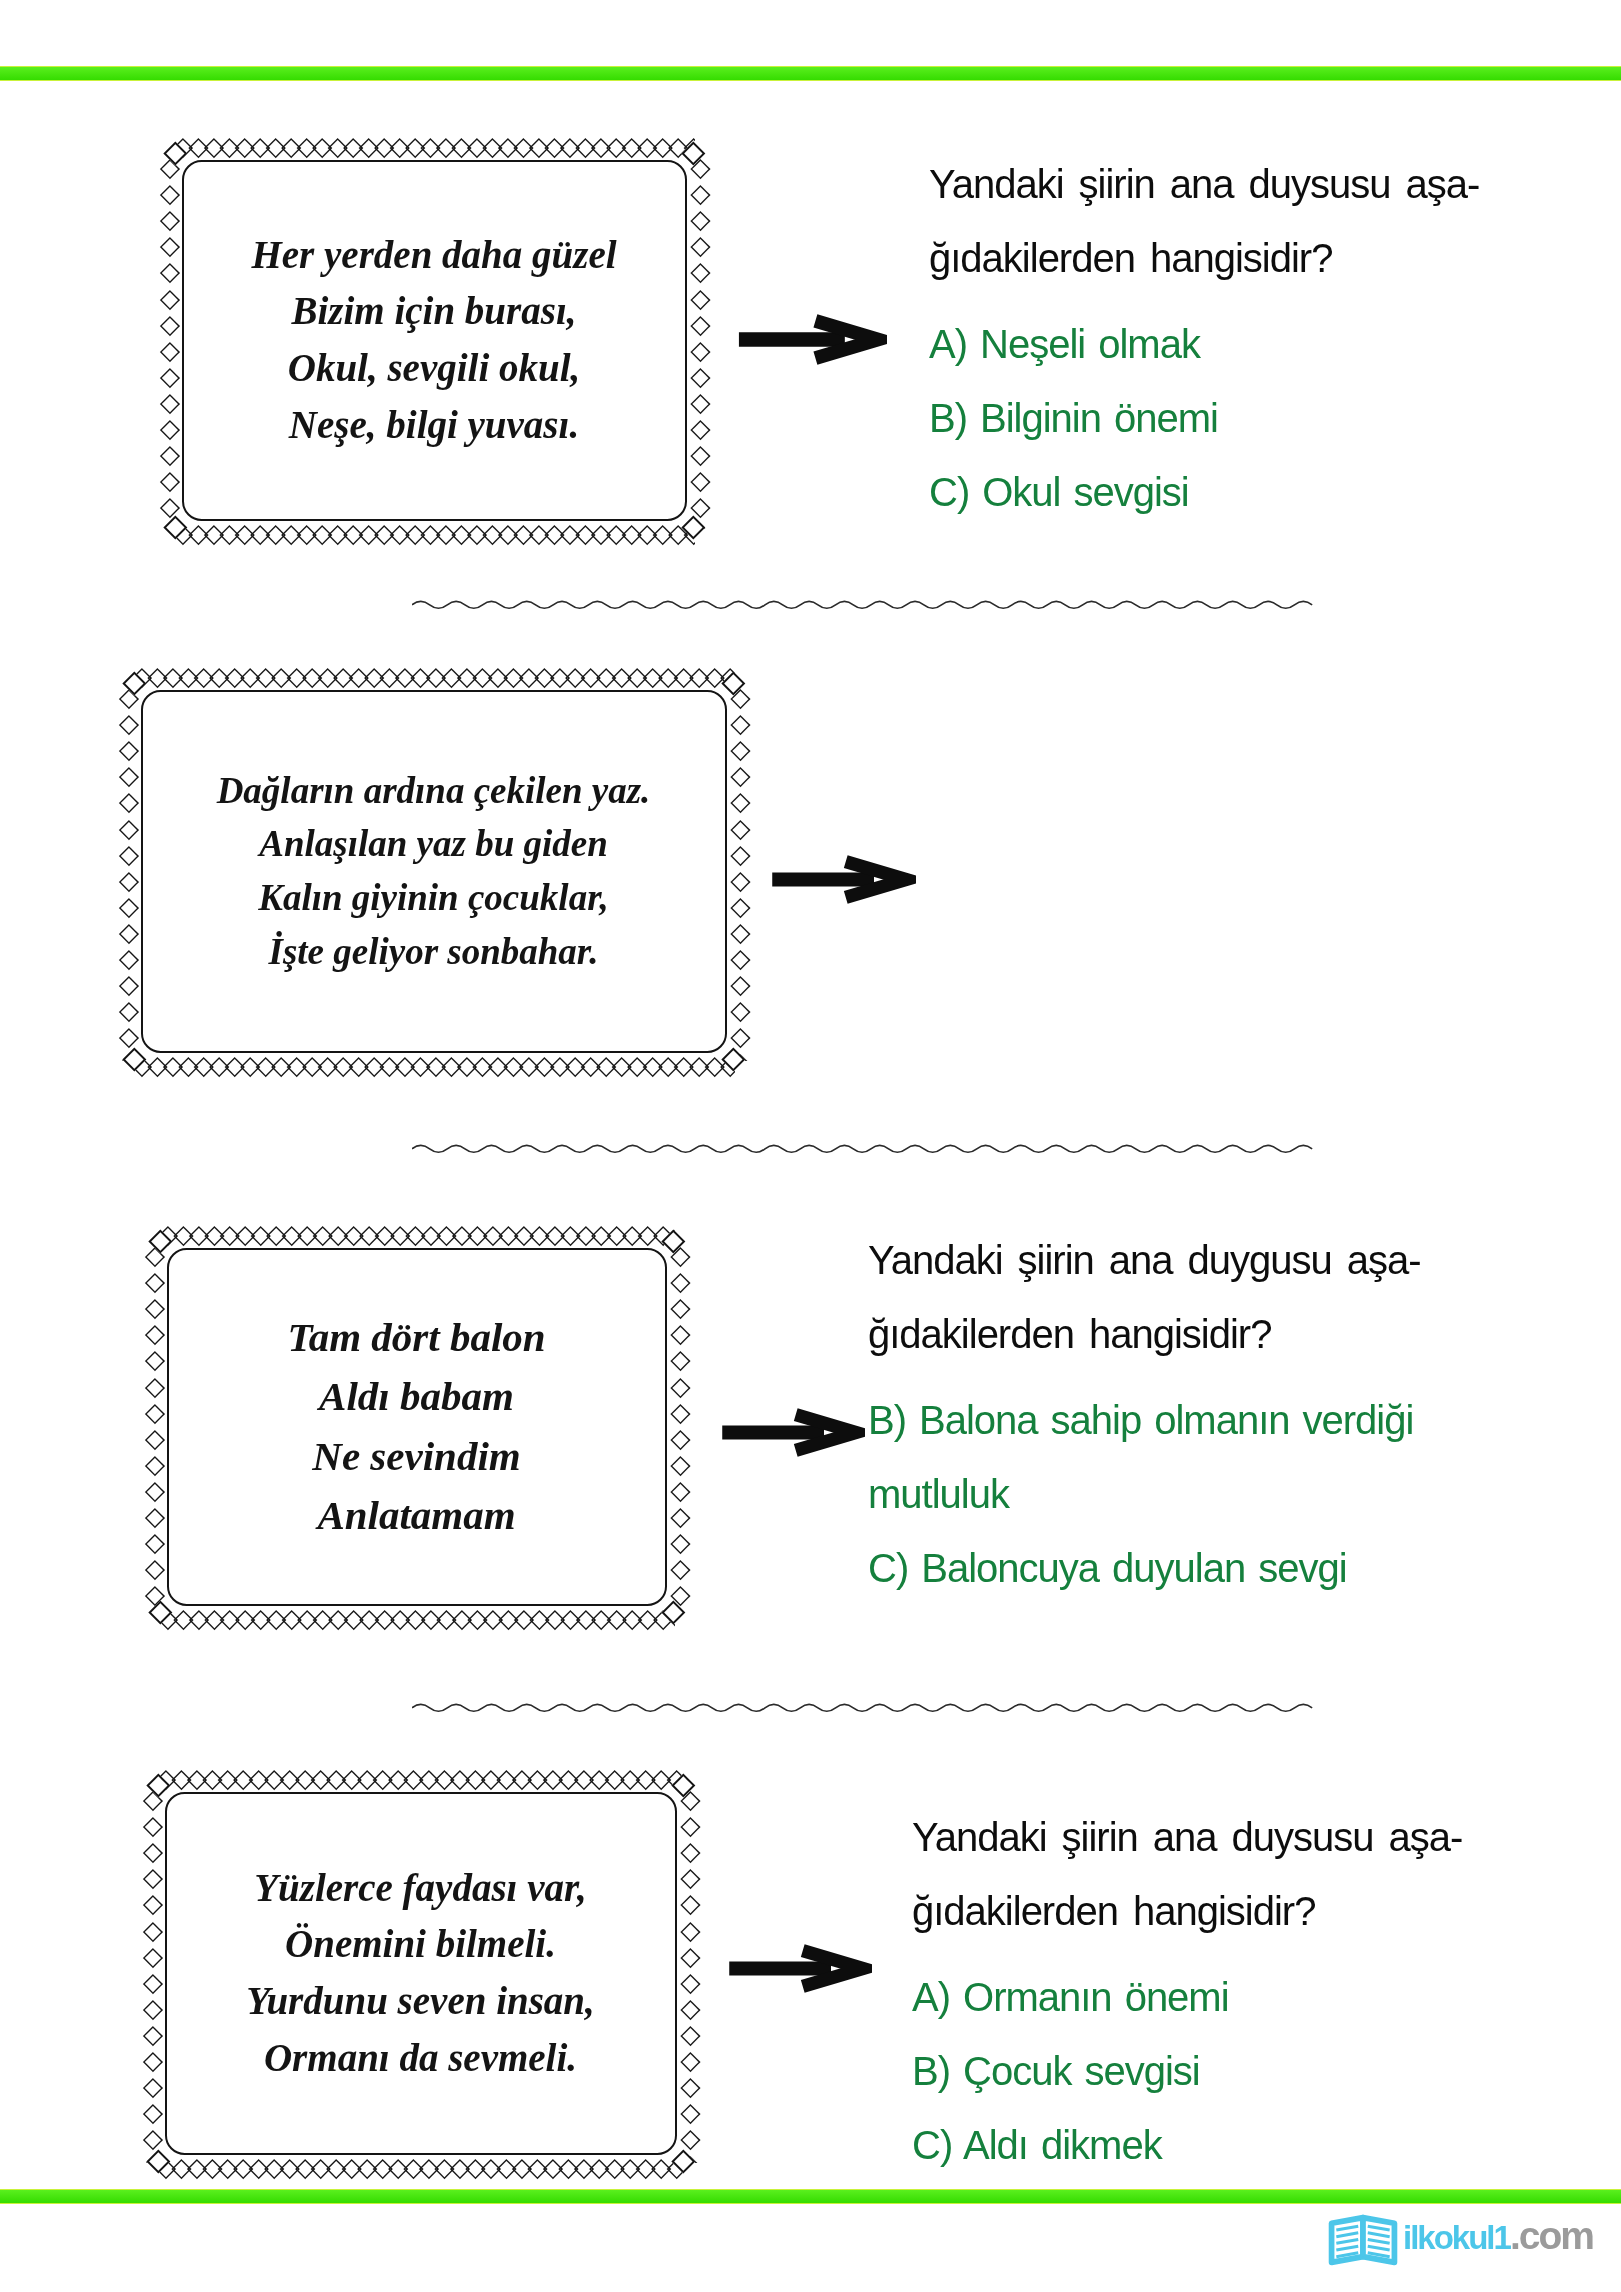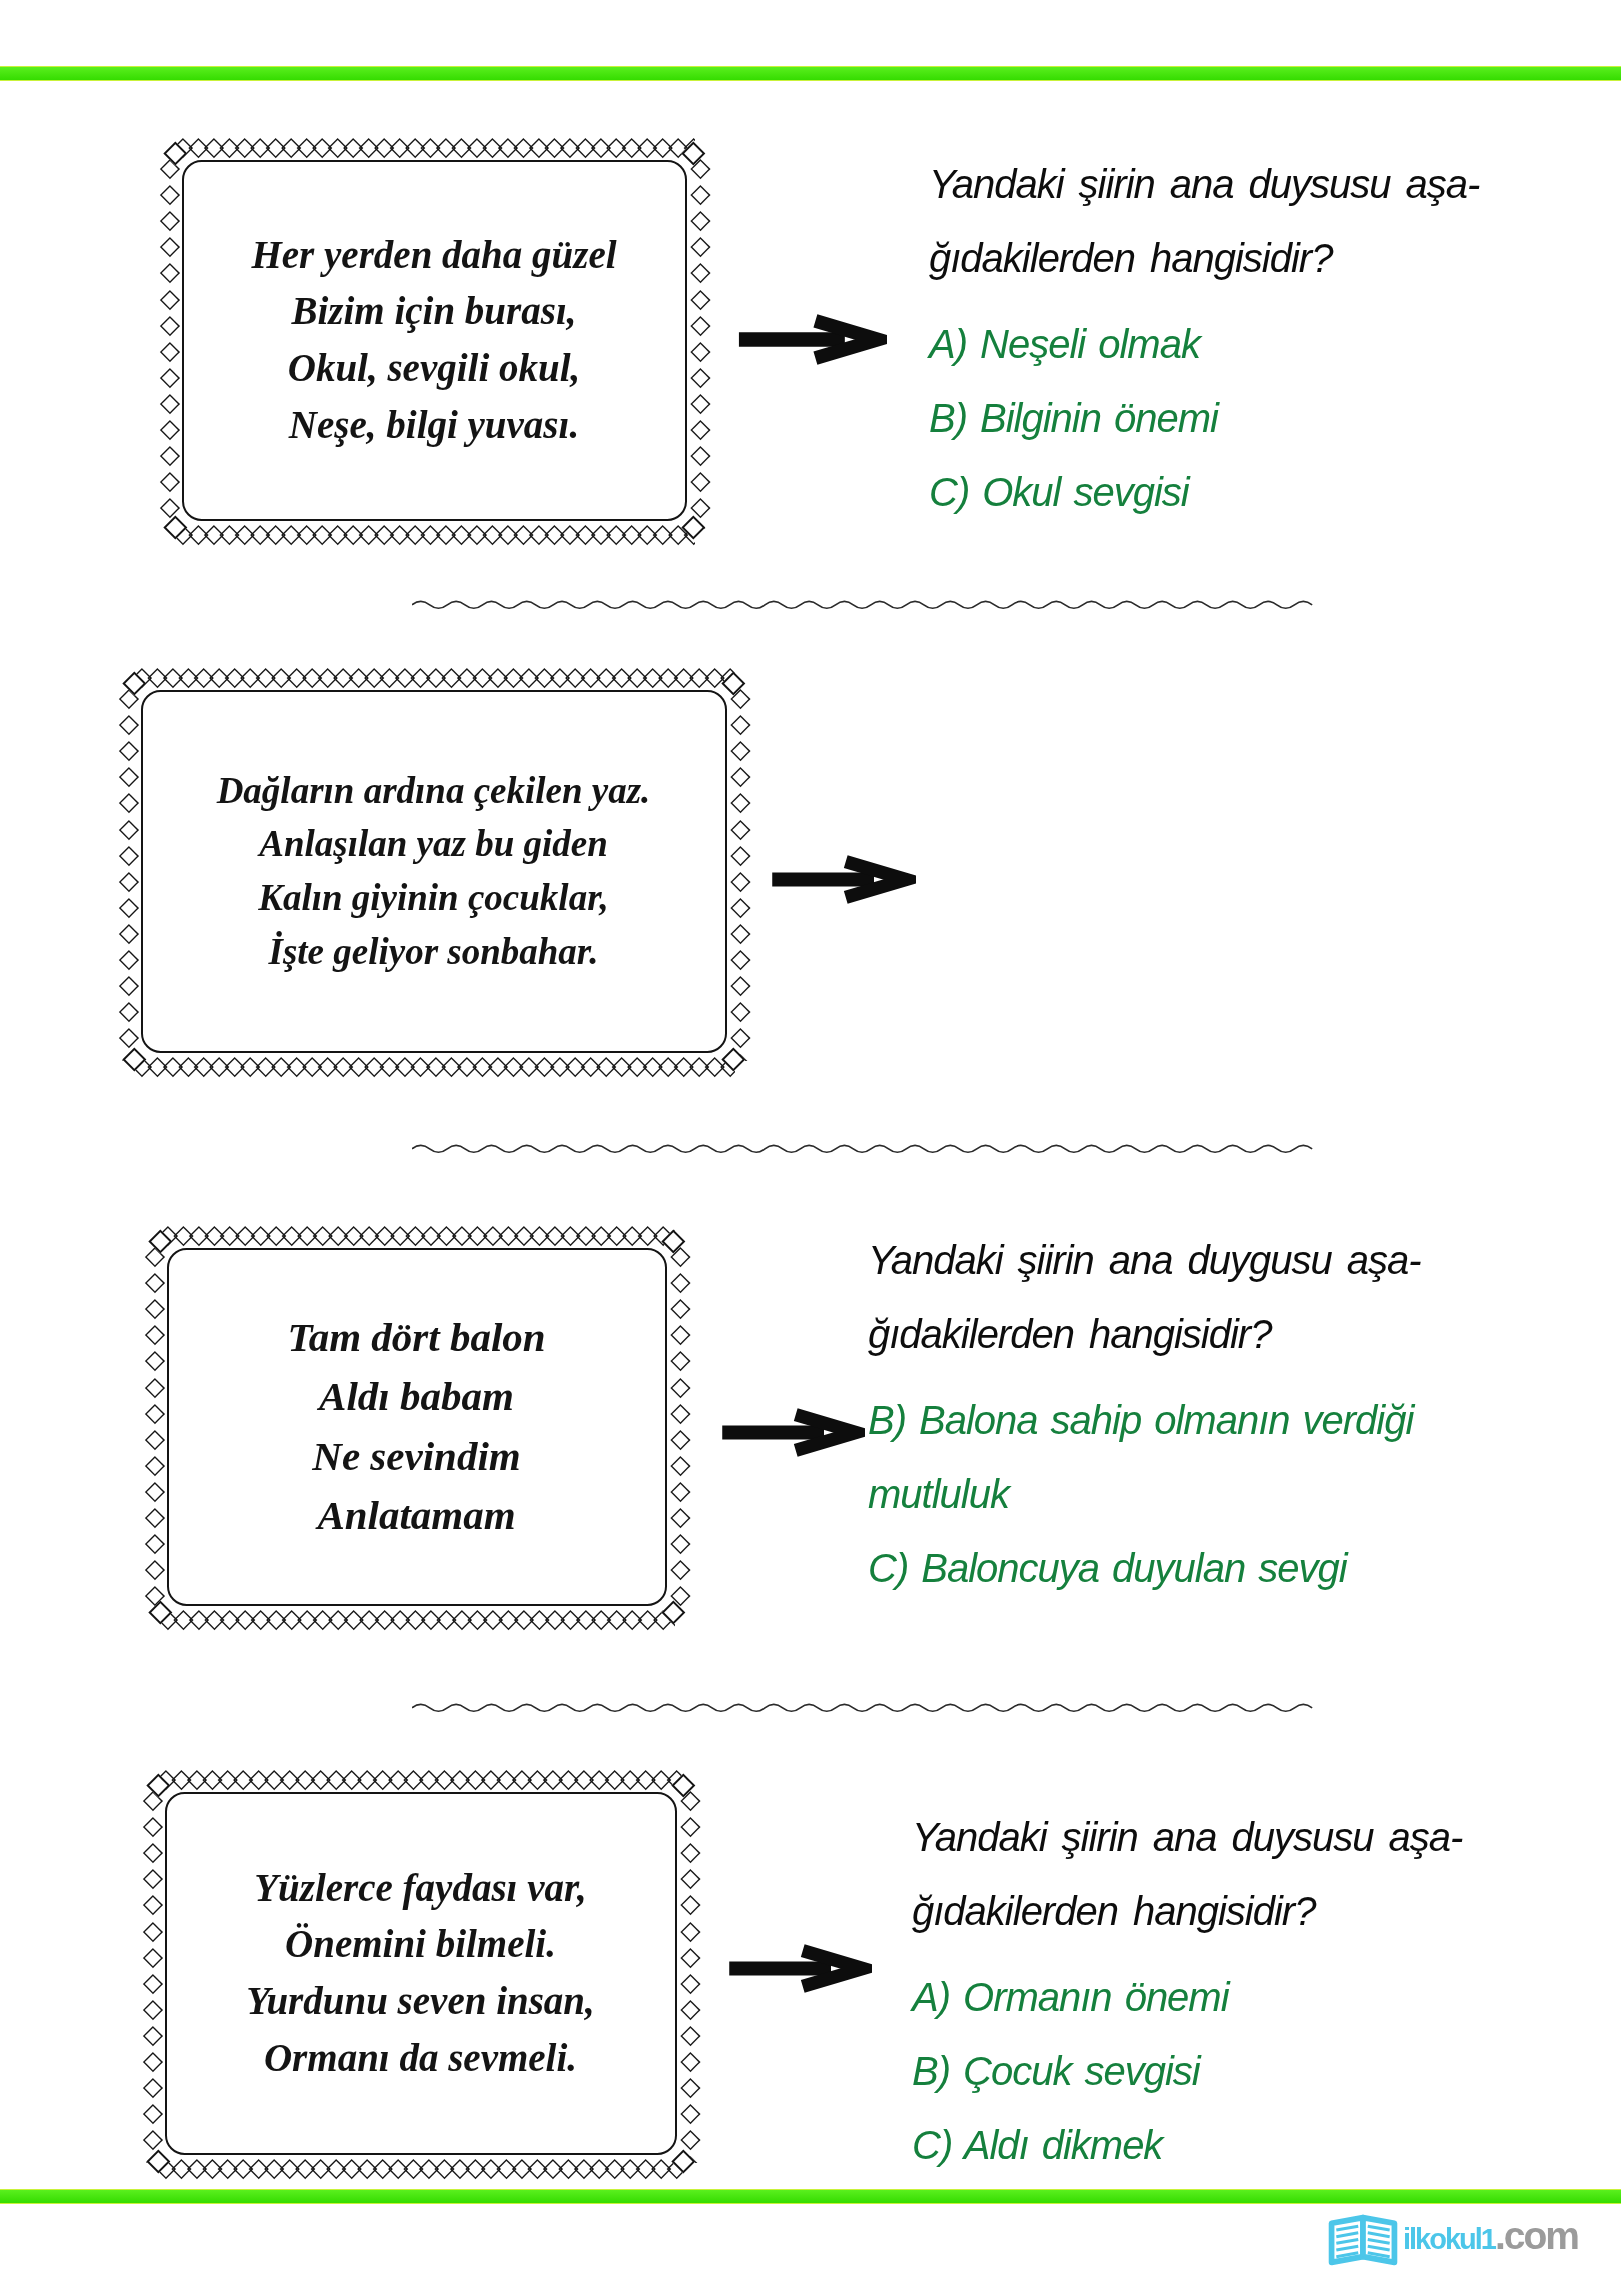--- a/index.html
+++ b/index.html
@@ -26,34 +26,34 @@
   .c-tl{left:9.8px;top:9.8px;} .c-tr{right:9.8px;top:9.8px;}
   .c-bl{left:9.8px;bottom:9.8px;} .c-br{right:9.8px;bottom:9.8px;}
   .poem-inner{position:absolute;inset:24.5px;border:2.9px solid #141414;border-radius:19.6px;
               display:flex;flex-direction:column;justify-content:center;align-items:center;
               padding:7.8px 13.7px;}
   .poem-line{font-family:"Liberation Serif",serif;font-style:italic;font-weight:bold;
              color:#141414;text-align:center;line-height:1.45;}
   .fs40 .poem-line{font-size:39px;} .fs38 .poem-line{font-size:37px;} .fs42 .poem-line{font-size:41px;}
 
   
-  .question-block{position:absolute;font-style:italic;}
+  .question-block{position:absolute;}
   .q-text{font-size:40px;line-height:74px;letter-spacing:-1px;word-spacing:4.9px;
           white-space:pre-line;color:#0d0d0d;}
   .q-options{margin-top:11.8px;}
   .q-option{font-size:40px;line-height:74px;letter-spacing:-1px;word-spacing:2.9px;color:#15803d;}
 
   .arrow{position:absolute;}
   .wavy{position:absolute;}
 
   
   .logo{position:absolute;left:1323px;top:2204px;display:flex;align-items:center;}
   .logo-book{width:80px;height:63px;}
   .logo-text{font-weight:bold;letter-spacing:-2px;line-height:63px;}
-  .logo-brand{color:#4cc6e9;font-size:29px;}
+  .logo-brand{color:#4cc6e9;font-size:33px;}
   .logo-suffix{color:#9b9b9b;font-size:39px;}
 </style>
 </head>
 <body>
 
 <div class="page">
 
   <div class="green-bar top"></div>
 
   <div class="poem-box fs40" style="left:157px;top:135px;width:554px;height:410px;">

